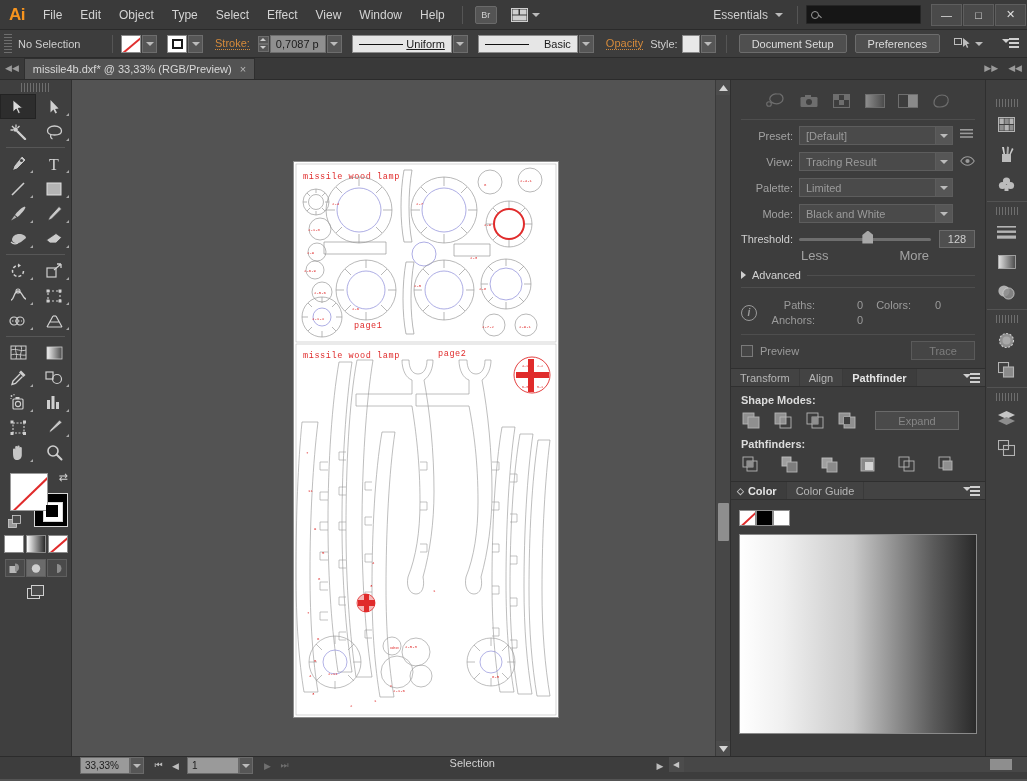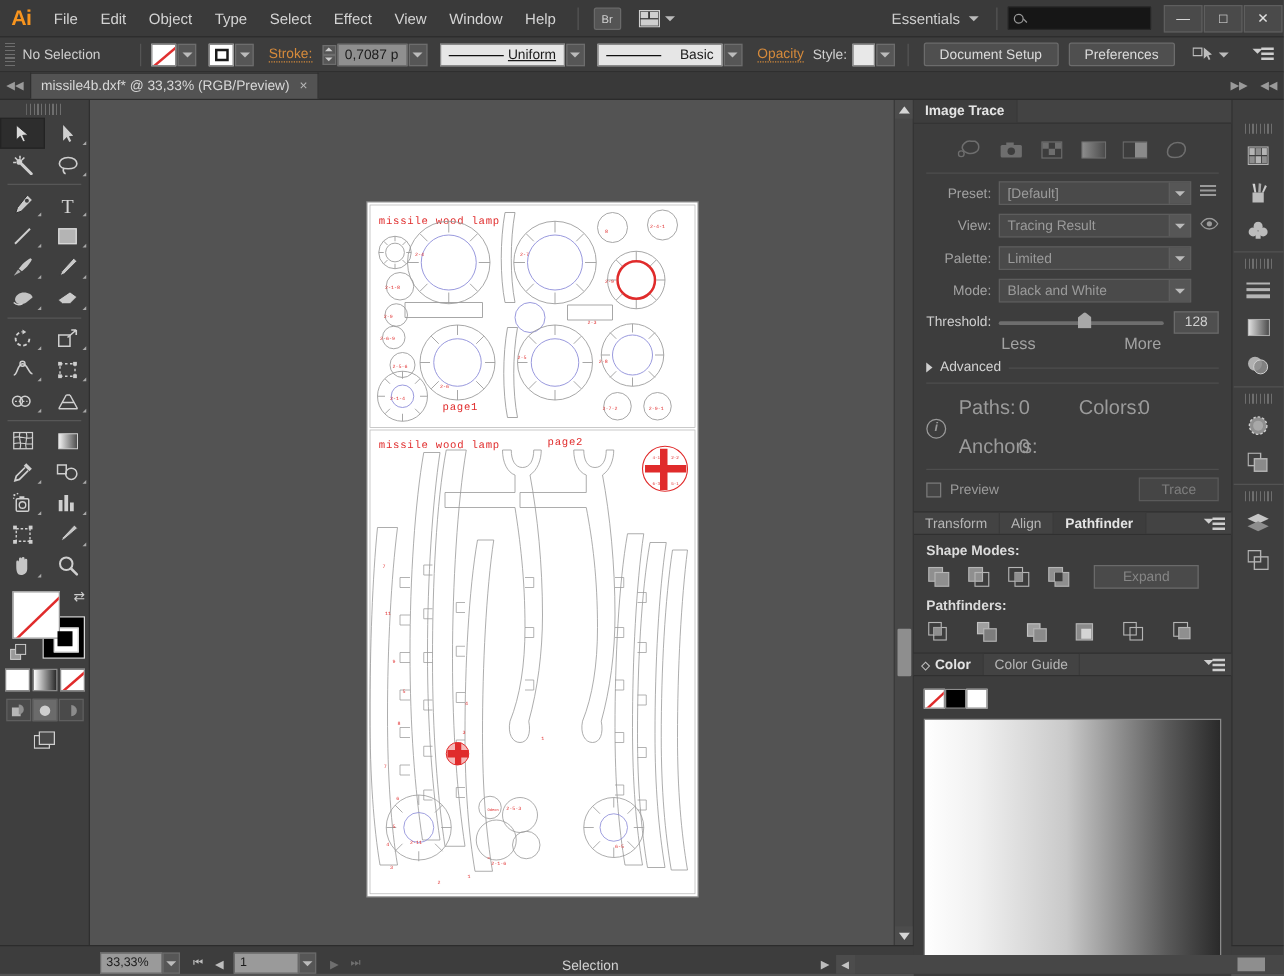--- a/index.html
+++ b/index.html
@@ -185,35 +185,35 @@
     position:absolute; top: -7px; width: 11px; height: 13px; background: #a8a8a8;
     clip-path: polygon(50% 0%, 100% 35%, 100% 100%, 0% 100%, 0% 35%);
   }
   .thr-val { width: 36px; height: 18px; background: #4f4f4f; border:1px solid #6a6a6a; color:#cfcfcf; font-size:11px; display:flex;align-items:center;justify-content:center;}
   .lessmore { display:flex; font-size: 13px; color: #a2a2a2; padding-left: 60px; margin: -2px 0 6px; }
   .adv-row { display:flex; align-items:center; gap: 6px; color: #d2d2d2; font-size: 11px; margin: 4px 0 6px; }
   .adv-row .line { flex: 1; height: 1px; background: #4e4e4e; }
   .tri-right { width:0;height:0;border-top:4px solid transparent;border-bottom:4px solid transparent;border-left:5px solid #cfcfcf; }
   .info-row { display: flex; align-items: center; gap: 10px; padding: 5px 0 2px; }
   .info-ic { width: 16px; height:16px; border-radius:50%; border: 1.5px solid #9a9a9a; color:#9a9a9a; font-size:10px; display:flex;align-items:center;justify-content:center; font-style: italic; font-weight:bold;}
-  .stat-grid { display:grid; grid-template-columns: 48px 48px 48px 30px; font-size: 16px; color:#9b9b9b; row-gap: 13px; }
+  .stat-grid { display:grid; grid-template-columns: 48px 48px 48px 30px; font-size: 11px; color:#9b9b9b; row-gap: 3px; text-align: right; }
   .chk { width: 12px; height: 12px; border: 1px solid #7a7a7a; background: #454545; }
   .btn-disabled { height: 19px; background: #454545; border: 1px solid #5a5a5a; color: #7e7e7e; font-size: 11px; display:flex;align-items:center;justify-content:center; width: 64px;}
 
   .sec-label { color: #dcdcdc; font-size: 11px; font-weight: bold; margin: 2px 0 5px; }
   .pf-row { display:flex; align-items:center; gap: 11px; margin-bottom: 8px; }
   .pf-ic { width: 21px; height: 18px; display:flex; align-items:center; justify-content:center;}
   .expand-btn { height: 19px; width: 84px; background: #4a4a4a; border: 1px solid #6a6a6a; color:#868686; font-size:11px; display:flex;align-items:center;justify-content:center; margin-left: 6px;}
 
   .color-swatches { display:flex; margin: 6px 0 8px; }
   .cs { width: 17px; height: 16px; border: 1px solid #8d8d8d; }
   #gradient-ramp { height: 200px; border: 1px solid #8a8a8a; background: linear-gradient(to right, #ffffff 0%, #f0f0f0 18%, #c9c9c9 48%, #5a5a5a 82%, #2a2a2a 100%); }
 
   
-  #statusbar { height: 23px; background: #3d3d3d; display:flex; align-items:flex-end; border-top: 1px solid #2c2c2c; }
+  #statusbar { height: 23px; background: #3d3d3d; display:flex; align-items:flex-start; border-top: 1px solid #2c2c2c; }
   .sb-field { height: 17px; background: #9a9a9a; color:#1d1d1d; font-size: 10px; display:flex;align-items:center;padding:0 4px; border: 1px solid #6a6a6a; }
   .sb-drop { width: 14px; height: 17px; background:#565656;border:1px solid #6a6a6a; display:flex;align-items:center;justify-content:center; }
   .sb-nav { width: 17px; height: 17px; display:flex;align-items:center;justify-content:center; color:#bdbdbd; font-size:9px;}
   .sb-nav.dim { color: #6f6f6f; }
   #sb-status { flex: 1; text-align:center; color: #d2d2d2; font-size: 11px; }
   #hscroll { flex: 1; height: 15px; background: #474747; display:flex; align-items:center; }
   .hs-arr { width: 15px; height: 15px; background:#4c4c4c; display:flex;align-items:center;justify-content:center;color:#c5c5c5;font-size:8px;}
   .hs-thumb { width: 22px; height: 11px; background: #8e8e8e; margin-left: auto; margin-right: 15px;}
 </style>
 </head>
@@ -784,23 +784,20 @@
     <div class="thumb" style="top:423px;"></div>
     <div class="arr" style="position:absolute;bottom:0;left:0;right:0;">
       <svg width="9" height="6" viewBox="0 0 9 6">
           <path d="M4.5 6 L0 0 L9 0 Z" fill="#d5d5d5"></path>
         </svg>
     </div>
   </div>
 
   <div id="rightdock">
 
-    <div class="pnl-tabs">
-      <div class="pnl-tab act">Image Trace</div>
-    </div>
     <div class="pnl-body" style="padding-bottom:4px;">
       <div class="trace-icons">
         <div class="trace-ic">
           <svg width="20" height="15" viewBox="0 0 20 15">
             <path d="M14 1 C18 3 18 8 14 10 C10 12 5 10 4 7 C3 4 7 0 11 1 Z" fill="none" stroke="#6e6e6e" stroke-width="1.2"></path>
             <circle cx="3" cy="11" r="2.3" fill="none" stroke="#6e6e6e" stroke-width="1.1"></circle>
           </svg>
         </div>
         <div class="trace-ic">
           <svg width="18" height="14" viewBox="0 0 18 14">

